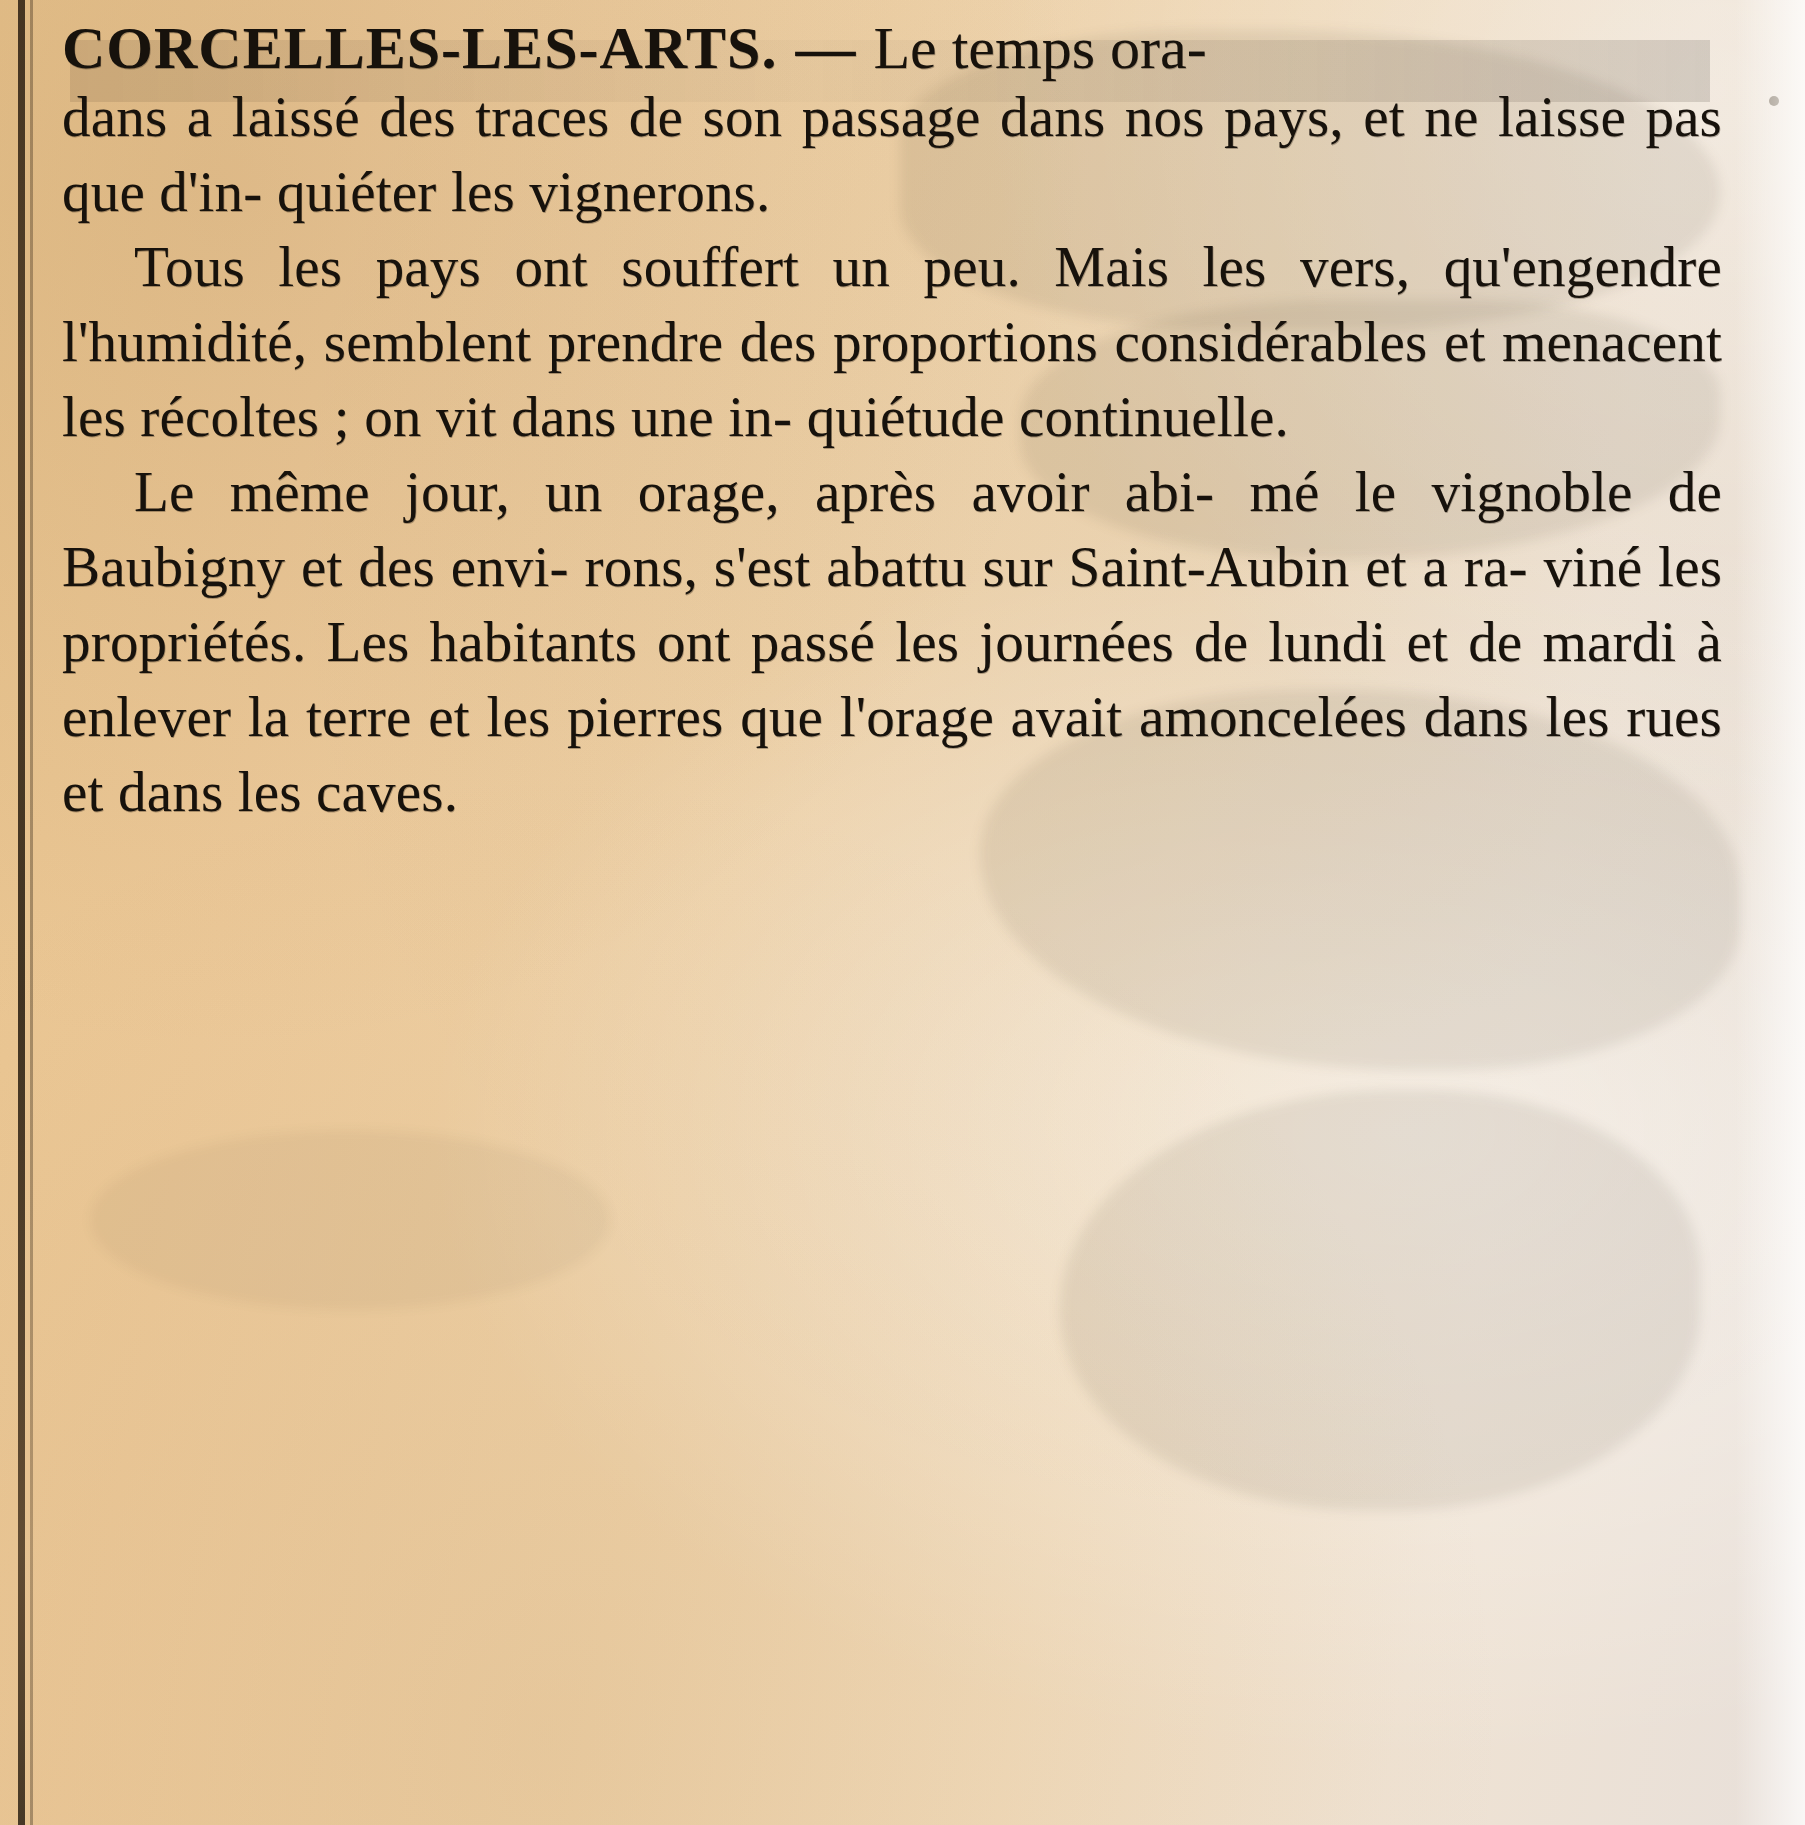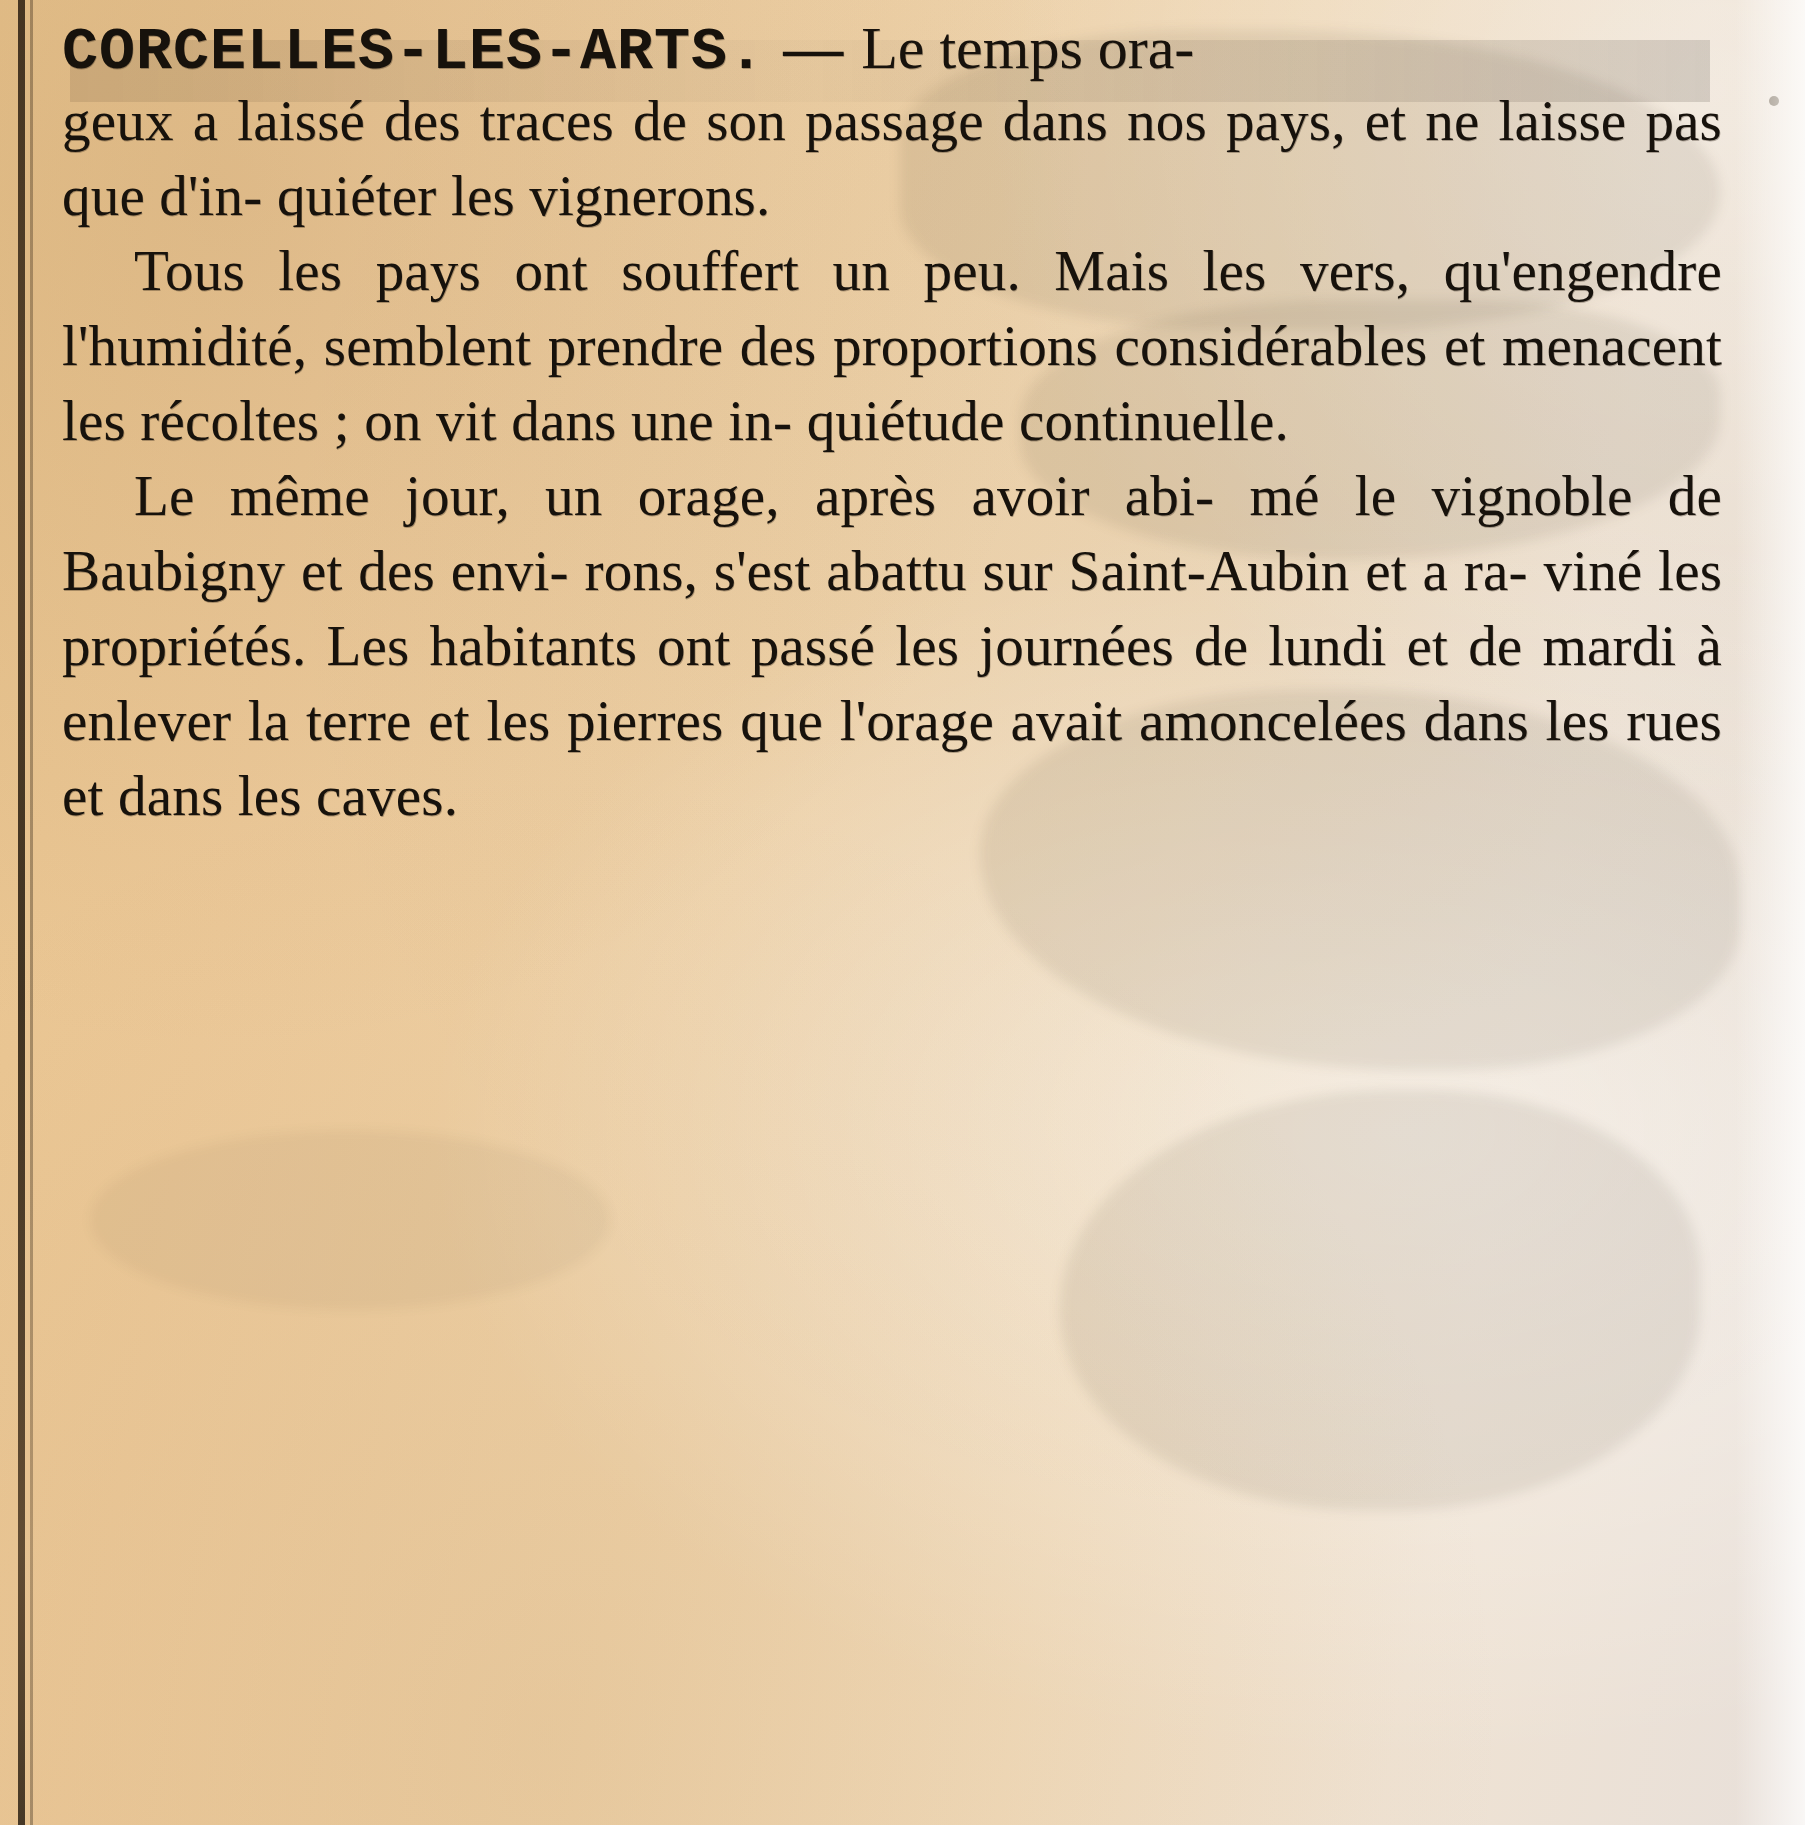--- a/index.html
+++ b/index.html
@@ -77,21 +77,21 @@
     color: #17120c;
   }
 
   .headline-line {
     font-size: 60px;
     line-height: 1.02;
     letter-spacing: 0px;
     white-space: nowrap;
   }
   .headline-line .kicker {
-    font-family: Liberation Mono, monospace;
+    font-family: Liberation Serif, serif;
     font-weight: bold;
     letter-spacing: 1px;
   }
   .headline-line .dash {
     font-weight: bold;
     padding: 0 18px;
   }
   .headline-line .lead {
     font-weight: normal;
   }
@@ -165,21 +165,21 @@
   <div class="ink-band"></div>
   <div class="corner-tick"></div>
 
   <div class="article">
 
     <div class="headline-line">
       <span class="kicker">CORCELLES-LES-ARTS.</span><span class="dash">—</span><span class="lead">Le temps ora-</span>
     </div>
 
     <p class="body cont">
-      <span>geux a laissé des traces de son passage</span>
+      <span>dans a laissé des traces de son passage</span>
       <span>dans nos pays, et ne laisse pas que d'in-</span>
       <span>quiéter les vignerons.</span>
     </p>
 
 
 
     <p class="body indent">
       <span>Tous les pays ont souffert un peu. Mais</span>
       <span>les vers, qu'engendre l'humidité, semblent</span>
       <span>prendre des proportions considérables et</span>

